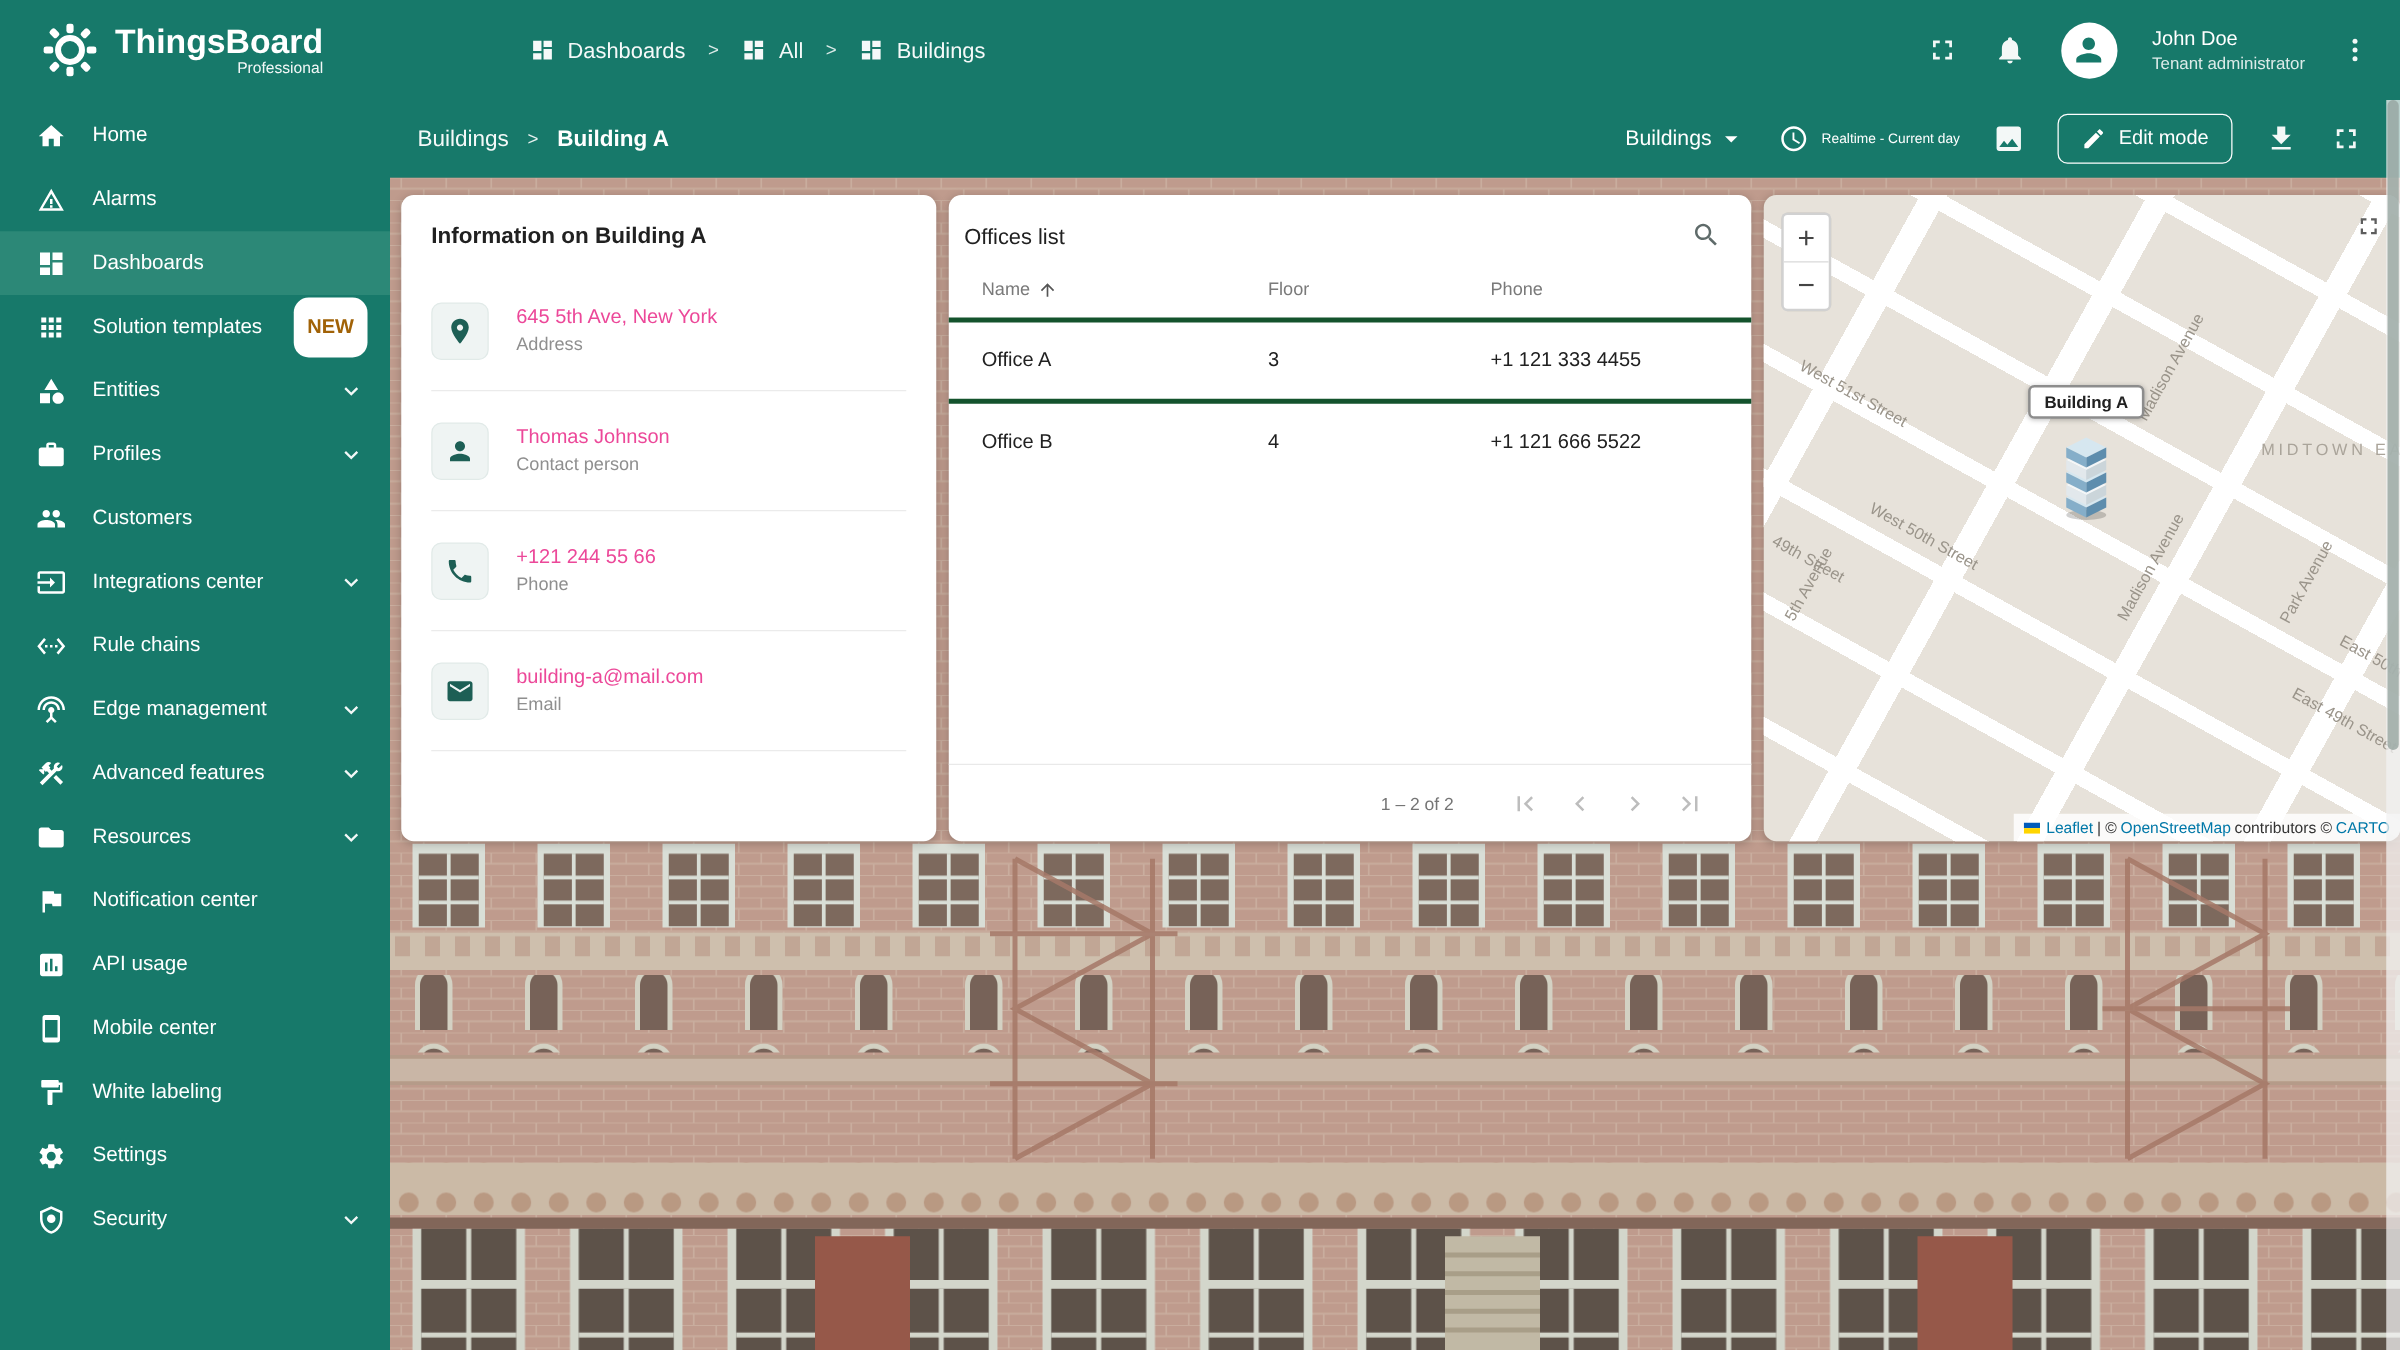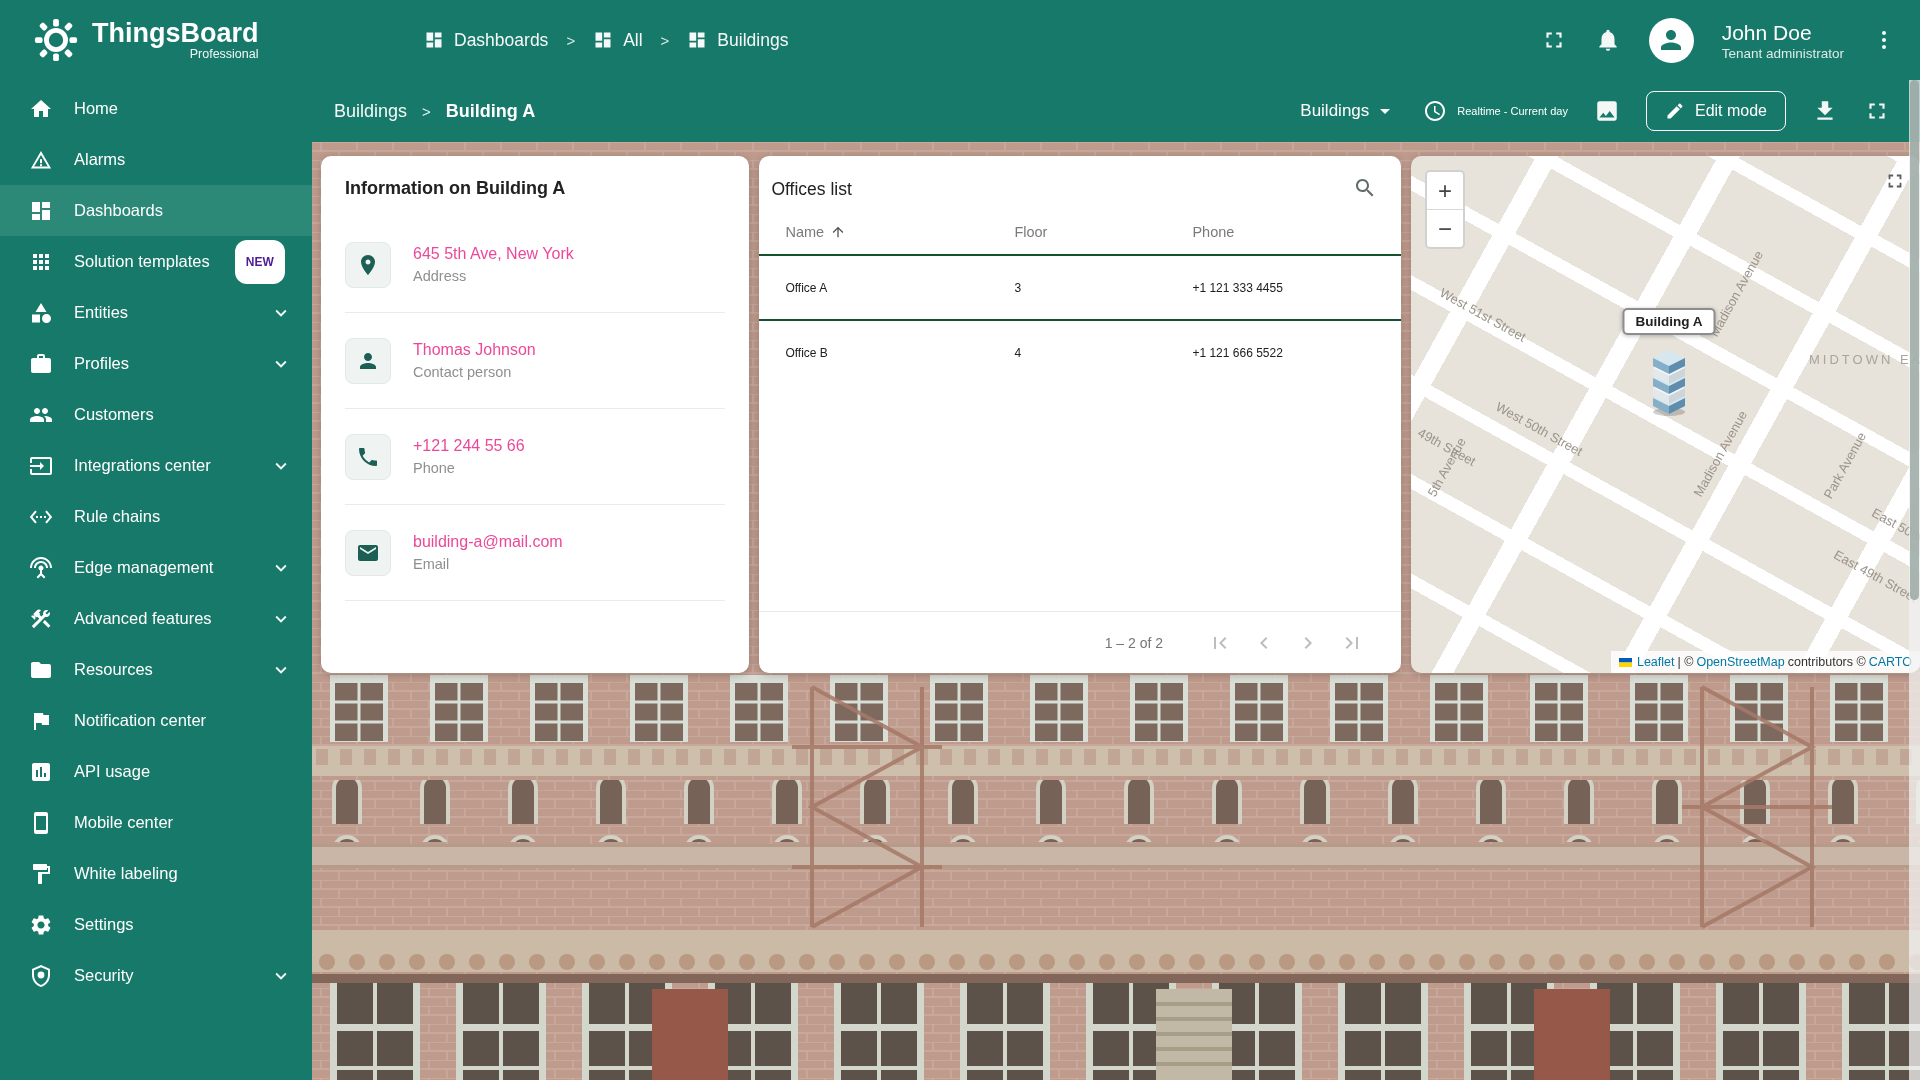--- a/index.html
+++ b/index.html
@@ -10,30 +10,30 @@
   .hdr{height:80px;display:flex;align-items:center;background:#17796a;position:relative;z-index:6}
   .logo{width:312px;display:flex;align-items:center;gap:13px;padding-left:33px;flex:0 0 312px;cursor:pointer}
   .logo-name{font-size:27px;font-weight:600;line-height:1.05}
   .logo-ed{font-size:12.5px;text-align:right;opacity:.95}
   .hcrumbs{display:flex;align-items:center;margin-left:112px;font-size:17.5px}
   .hcrumb{display:flex;align-items:center;gap:10px;cursor:pointer;opacity:.96}
   .hsep{margin:0 18px;font-size:15px;opacity:.85}
   .hright{margin-left:auto;display:flex;align-items:center;gap:28px;padding-right:24px}
   .hicon{cursor:pointer;opacity:.95}
   .avatar{width:45px;height:45px;border-radius:50%;background:#fff;display:flex;align-items:center;justify-content:center;cursor:pointer}
-  .uname{font-size:21px;line-height:1.3}
+  .uname{font-size:16px;line-height:1.3}
   .urole{font-size:13.5px;opacity:.85}
   
   .body-row{display:flex;height:1000px}
   .sidebar{width:312px;flex:0 0 312px;background:#17796a;padding-top:3px}
   .sb-item{height:51px;display:flex;align-items:center;gap:21px;padding:0 14px 0 29px;cursor:pointer}
   .sb-item.active{background:#2c8877}
   .sb-label{font-size:16.5px;white-space:nowrap}
   .sb-spacer{flex:1}
-  .badge-new{background:#fff;color:#4c1d95;font-size:12px;font-weight:bold;padding:15px 11px;border-radius:12px;margin-left:4px}
+  .badge-new{background:#fff;color:#a16207;font-size:16px;font-weight:bold;padding:15px 11px;border-radius:12px;margin-left:4px}
   .chev{opacity:.95;margin-right:6px}
   .main{flex:1;position:relative;width:1608px}
   
   .toolbar{height:62px;background:#17796a;display:flex;align-items:center;padding:0 30px 0 22px;position:relative;z-index:5}
   .tb-crumbs{display:flex;align-items:center;font-size:18px}
   .tb-root{opacity:.96;cursor:pointer}
   .tb-sep{margin:0 15px;font-size:15px;opacity:.9}
   .tb-page{font-weight:bold}
   .tb-right{margin-left:auto;display:flex;align-items:center;gap:26px}
   .tb-select{display:flex;align-items:center;gap:4px;font-size:17px;cursor:pointer}
@@ -52,21 +52,21 @@
   .ci-val{font-size:16px;color:#ec4899}
   .ci-lbl{font-size:14.5px;color:#8f8f8f;margin-top:5px}
   
   .card-off{width:653px;display:flex;flex-direction:column}
   .off-head{display:flex;align-items:flex-end;padding:20px 24px 10px 12px}
   .off-title{font-size:17.5px;font-weight:500}
   .off-search{margin-left:auto;cursor:pointer;color:#5f6b6a}
   .tbl-hrow,.tbl-row{display:grid;grid-template-columns:229px 178px 1fr;align-items:center;padding:0 26px}
   .tbl-hrow{height:44px;color:#7a7a7a;font-size:14.5px}
   .th{display:flex;align-items:center;gap:6px;cursor:pointer}
-  .tbl-row{height:65px;font-size:12px;border-top:2px solid #14532d;cursor:pointer}
+  .tbl-row{height:65px;font-size:16px;border-top:4px solid #14532d;cursor:pointer}
   .tbl-fill{flex:1}
   .off-pager{border-top:1px solid #e9e9e9;height:62px;display:flex;align-items:center;justify-content:flex-end;gap:14px;padding-right:34px;color:#757575;font-size:14px}
   .pg-txt{margin-right:28px}
   .pg-btn{width:30px;height:30px;display:flex;align-items:center;justify-content:center;color:#bdbdbd;cursor:pointer}
   
   .card-map{width:518px;position:relative;overflow:hidden;background:#e7e2da}
   .map-grid{position:absolute;left:-441px;top:-442px;width:1400px;height:1400px;transform:rotate(29deg);
     background-image:
       repeating-linear-gradient(90deg, rgba(0,0,0,0) 0px, rgba(0,0,0,0) 140px, #ffffff 140px, #ffffff 159px),
       repeating-linear-gradient(0deg, rgba(0,0,0,0) 0px, rgba(0,0,0,0) 74px, #ffffff 74px, #ffffff 87px);}

